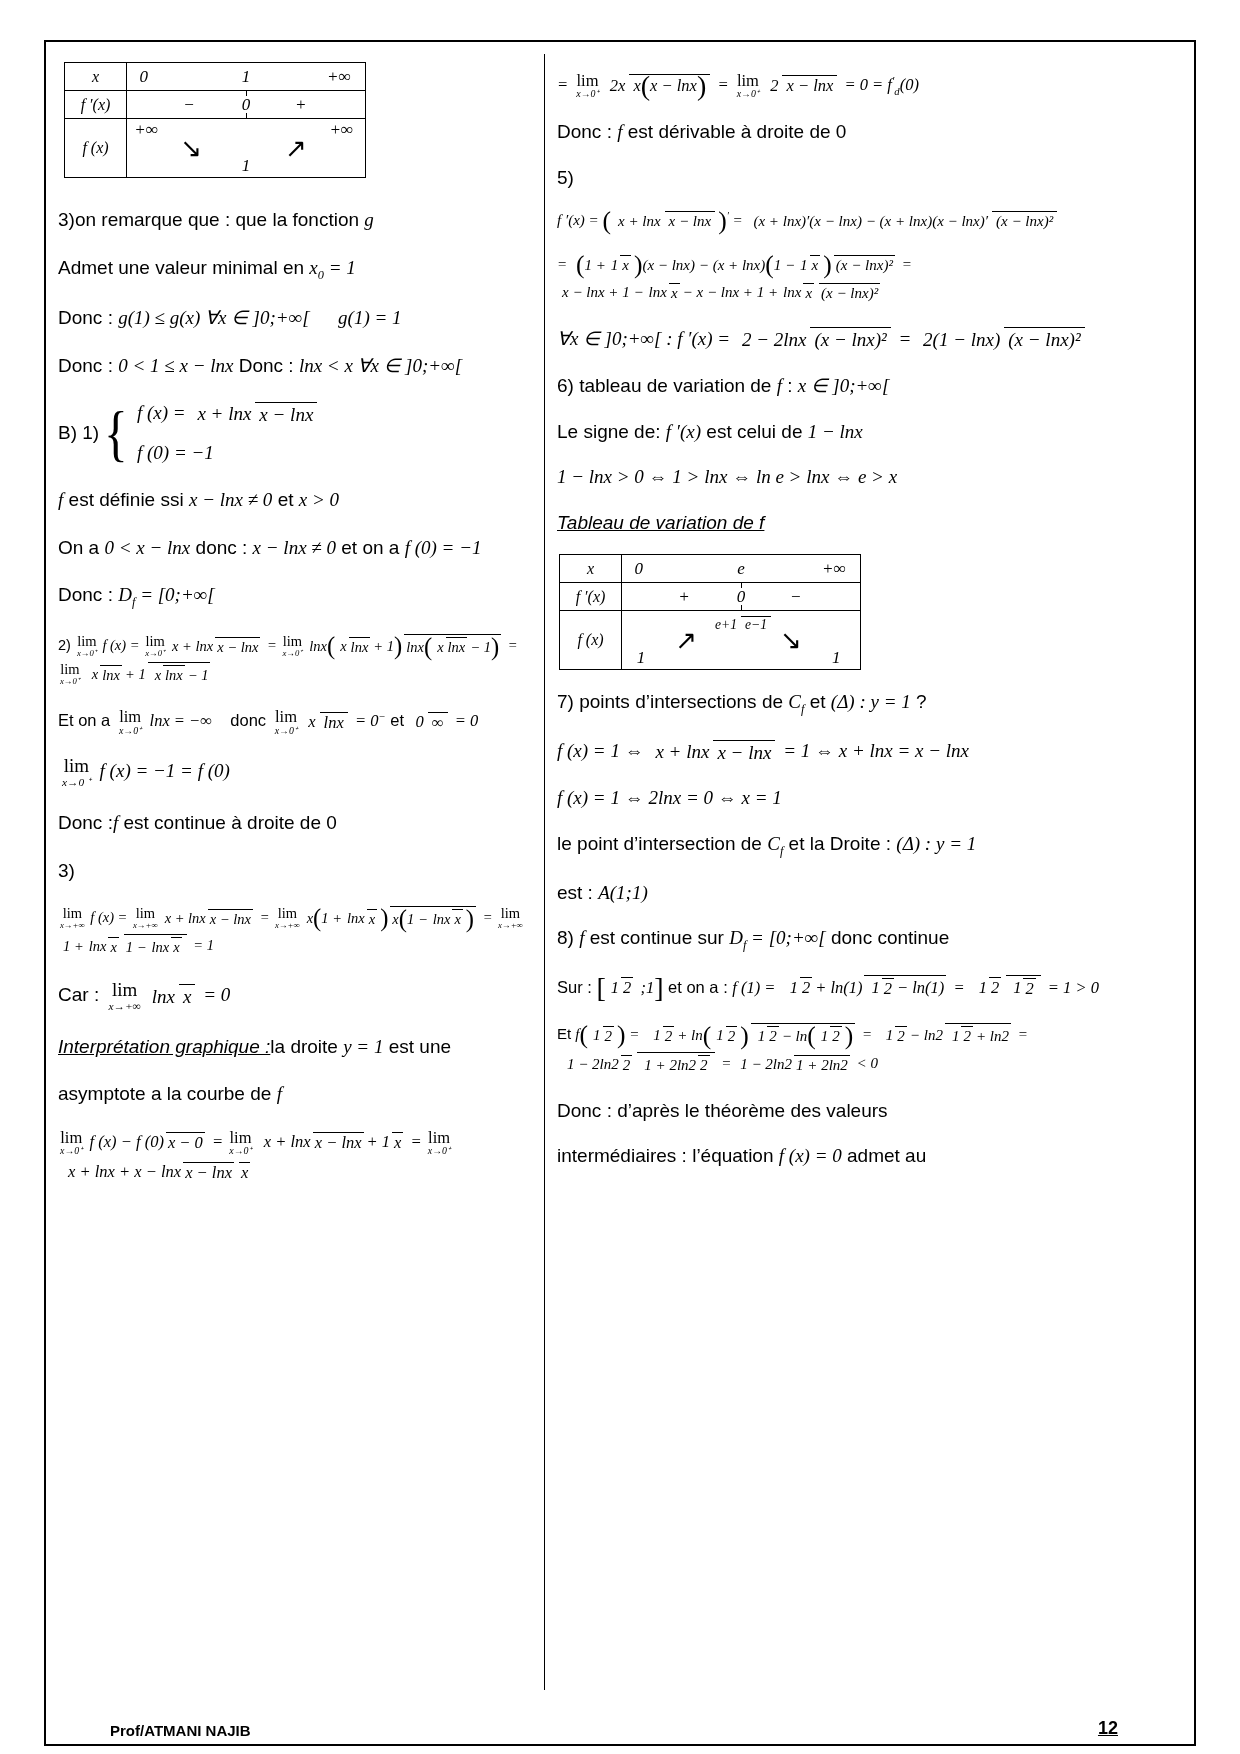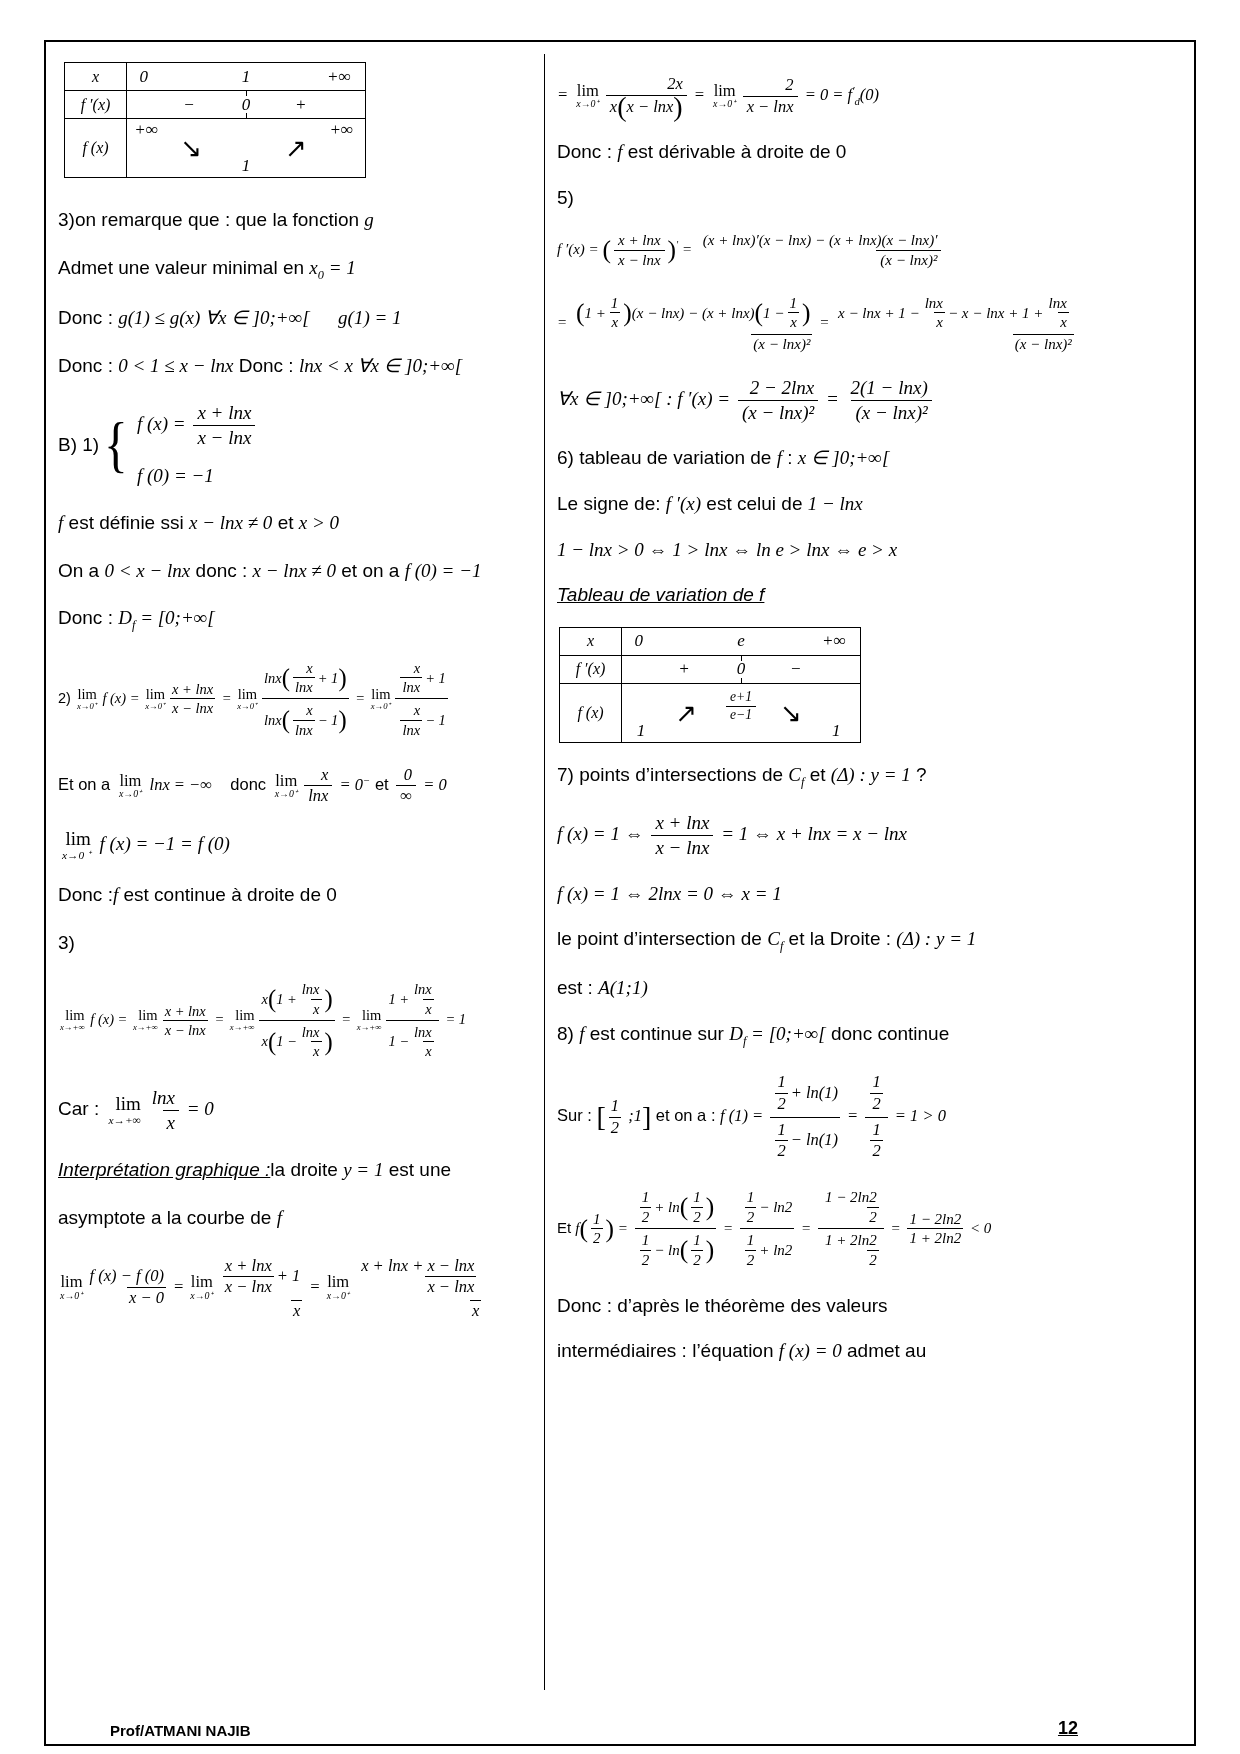--- a/index.html
+++ b/index.html
@@ -21,27 +21,27 @@
   .tight .frac > .num, .tight .frac > .den { padding:0 2px; }
   .tight .lim { margin:0 2px; }
 
   .p { font-family:"Liberation Sans", sans-serif; }
   .m { font-family:"Liberation Serif", serif; font-style:italic; }
   .und { font-family:"Liberation Sans", sans-serif; font-style:italic; text-decoration:underline;margin-top:8px; }
 
   sup { font-size:0.65em; font-family:"Liberation Serif", serif; }
   sub { font-size:0.65em; font-family:"Liberation Serif", serif; font-style:italic; }
 
-  .frac { display:inline-flex; flex-direction:column; align-items:flex-end;
+  .frac { display:inline-flex; flex-direction:row; align-items:center;
           vertical-align:middle; margin:2px 3px; text-align:center; }
   .frac > .num, .frac > .den { display:inline-flex; align-items:center; justify-content:center;
           padding:0 4px; line-height:1.25; }
   .frac > .den { border-top:1.4px solid #000; }
 
-  .lim { display:inline-flex; flex-direction:column; align-items:flex-end;
+  .lim { display:inline-flex; flex-direction:column; align-items:center;
          vertical-align:middle; margin:0 4px; font-family:"Liberation Serif", serif; }
   .lim > .op { font-style:normal; line-height:1.05; }
   .lim > .under { font-size:0.6em; font-style:italic; line-height:1.1; }
 
   .big { font-family:"Liberation Serif", serif; font-style:normal; font-size:1.7em;
          font-weight:300; vertical-align:middle; line-height:0.8; }
 
   .sys { display:flex; align-items:center; }
   .brace { font-family:"Liberation Serif", serif; font-size:62px; font-weight:300;
            line-height:1; margin:0 6px 0 2px; display:inline-block; transform:scaleX(0.8); }
@@ -67,21 +67,21 @@
   .fv { position:absolute; transform:translateX(-50%); font-family:"Liberation Serif", serif;
         font-style:italic; }
   .fv-left { left:8%; } .fv-mid { left:50%; } .fv-right { left:90%; }
   .high { top:1px; } .low { bottom:1px; }
   .vcells .frac { font-size:0.8em; margin:4px; }
   .arr { position:absolute; top:50%; transform:translate(-50%,-50%); font-size:26px;
          line-height:1; font-family:"DejaVu Sans", sans-serif; font-style:normal; }
   .arr-1 { left:27%; } .arr-2 { left:71%; }
 
   .footer { position:absolute; left:0; right:0; bottom:5px; display:flex;
-            justify-content:space-between; align-items:flex-end; padding:0 116px 0 64px; }
+            justify-content:space-between; align-items:flex-end; padding:0 76px 0 64px; }
   .footer-author { font-weight:bold; font-size:15px; }
   .page-number { font-weight:bold; font-size:18px; text-decoration:underline; }
 </style>
 </head>
 <body>
 
 <div class="page">
   <div class="content">
     <div class="col-left">
         <div class="vtable">

